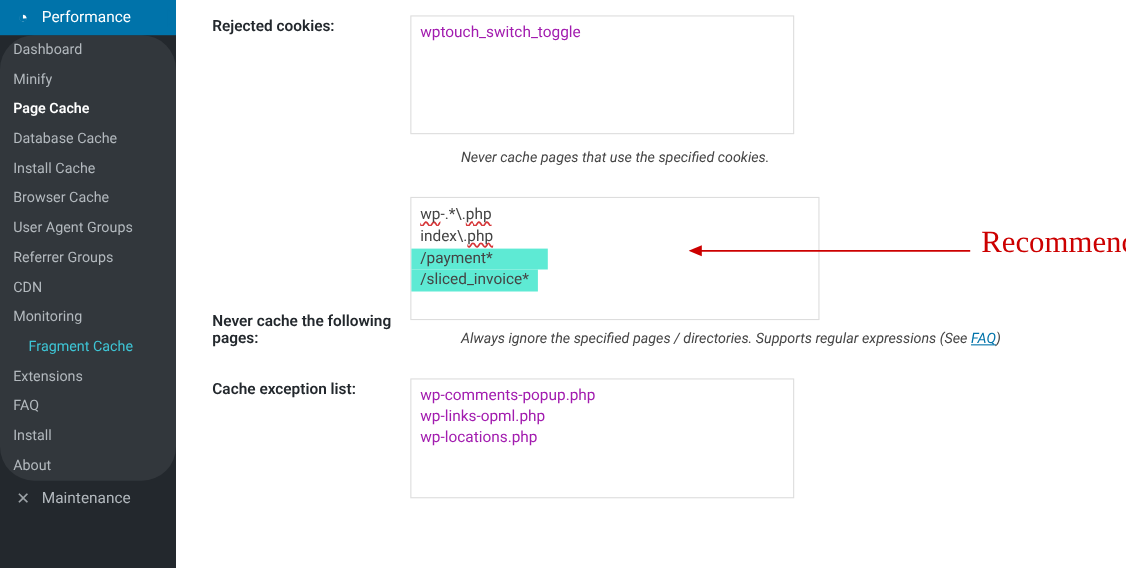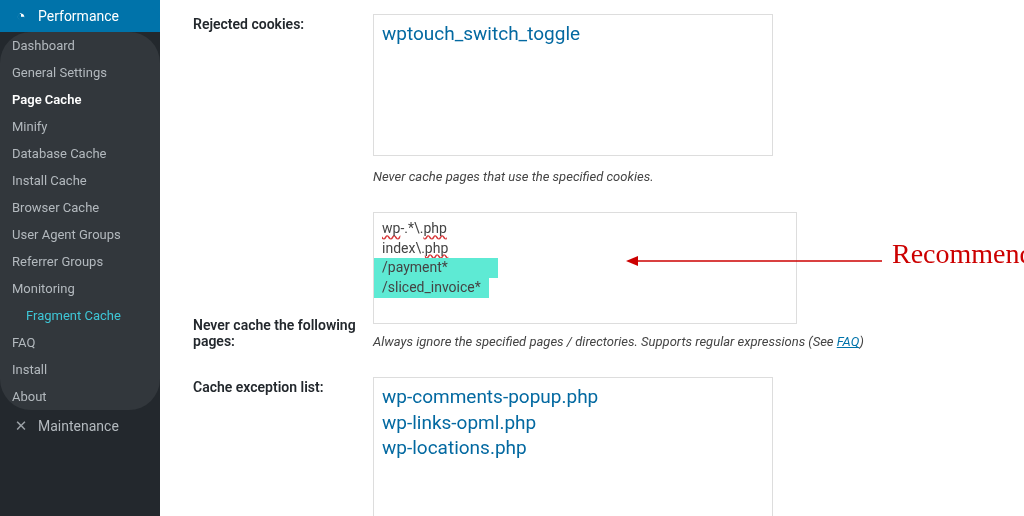--- a/index.html
+++ b/index.html
@@ -13,24 +13,24 @@
     .sidebar-sub .sidebar-item { padding: 6px 10px 6px 12px; font-size: 13px; color: #b3b9be; }
     .sidebar-sub .sidebar-item.active { color: #fff; font-weight: 600; }
     .sidebar-sub .sidebar-item.teal { color: #3ec6d6; padding-left: 26px; }
     .sidebar-sub .sidebar-item.red { color: #d63638; }
     .sidebar-item .icon { margin-right: 8px; width: 18px; display: inline-flex; justify-content: center; font-size: 15px; color: #9ca2a7; }
     .sidebar-item.current .icon { color: #fff; }
     .main { flex: 1; background: #fff; padding: 0 33px; overflow-y: auto; }
     .field-row { display: flex; align-items: flex-start; padding: 14px 0; }
     .field-label { width: 180px; flex-shrink: 0; font-weight: 600; color: #23282d; font-size: 14px; padding-top: 2px; padding-right: 10px; }
     .field-body { flex: 1; }
-    textarea { width: 400px; padding: 6px 8px; border: 1px solid #ddd; font-family: inherit; font-size: 19px; color: #0369a1; resize: none; background: #fff; line-height: 1.35; }
-    .desc { margin-top: 10px; font-style: italic; color: #444; font-size: 13px; }
+    textarea { width: 349px; padding: 6px 8px; border: 1px solid #ddd; font-family: inherit; font-size: 14px; color: #a21caf; resize: none; background: #fff; line-height: 1.35; }
+    .desc { margin-top: 10px; font-style: italic; color: #444; font-size: 13px; margin-left: 46px; }
     .desc a { color: #0073aa; text-decoration: underline; }
-    .highlight-box { width: 424px; border: 1px solid #ddd; padding: 6px 8px; font-size: 14px; color: #444; line-height: 1.4; background: #fff; }
+    .highlight-box { width: 372px; border: 1px solid #ddd; padding: 6px 8px; font-size: 14px; color: #444; line-height: 1.4; background: #fff; }
     .hl-line { display: block; }
     .hl-yellow { background: #5eead4; display: inline-block; padding: 0 8px 0 0; margin-left: -8px; padding-left: 8px; }
     .hl-yellow.wide { padding-right: 50px; }
     .red-squiggle { text-decoration: underline wavy #d63638; text-decoration-skip-ink: none; }
     .arrow-wrap { position: relative; align-items: flex-end; }
     .arrow-svg { position: absolute; left: 433px; top: 53px; pointer-events: none; }
     .recommended { position: absolute; left: 699px; top: 40px; color: #c00; font-size: 28px; font-family: Georgia, serif; }
   </style>
 </head>
 <body>
@@ -39,48 +39,51 @@
   <div class="sidebar">
     <div class="sidebar-item current">
       <span class="icon">◔</span>
       <span>Performance</span>
     </div>
     <div class="sidebar-sub">
       <div class="sidebar-item">
           <span>Dashboard</span>
         </div>
       <div class="sidebar-item">
-          <span>General Settings</span>
+          <span>Minify</span>
         </div>
       <div class="sidebar-item active">
           <span>Page Cache</span>
-        </div>
-      <div class="sidebar-item">
-          <span>Minify</span>
         </div>
       <div class="sidebar-item">
           <span>Database Cache</span>
         </div>
       <div class="sidebar-item">
           <span>Install Cache</span>
         </div>
       <div class="sidebar-item">
           <span>Browser Cache</span>
         </div>
       <div class="sidebar-item">
           <span>User Agent Groups</span>
         </div>
       <div class="sidebar-item">
           <span>Referrer Groups</span>
         </div>
       <div class="sidebar-item">
+          <span>CDN</span>
+        </div>
+      <div class="sidebar-item">
           <span>Monitoring</span>
         </div>
       <div class="sidebar-item teal">
           <span>Fragment Cache</span>
+        </div>
+      <div class="sidebar-item">
+          <span>Extensions</span>
         </div>
       <div class="sidebar-item">
           <span>FAQ</span>
         </div>
       <div class="sidebar-item">
           <span>Install</span>
         </div>
       <div class="sidebar-item">
           <span>About</span>
         </div>

